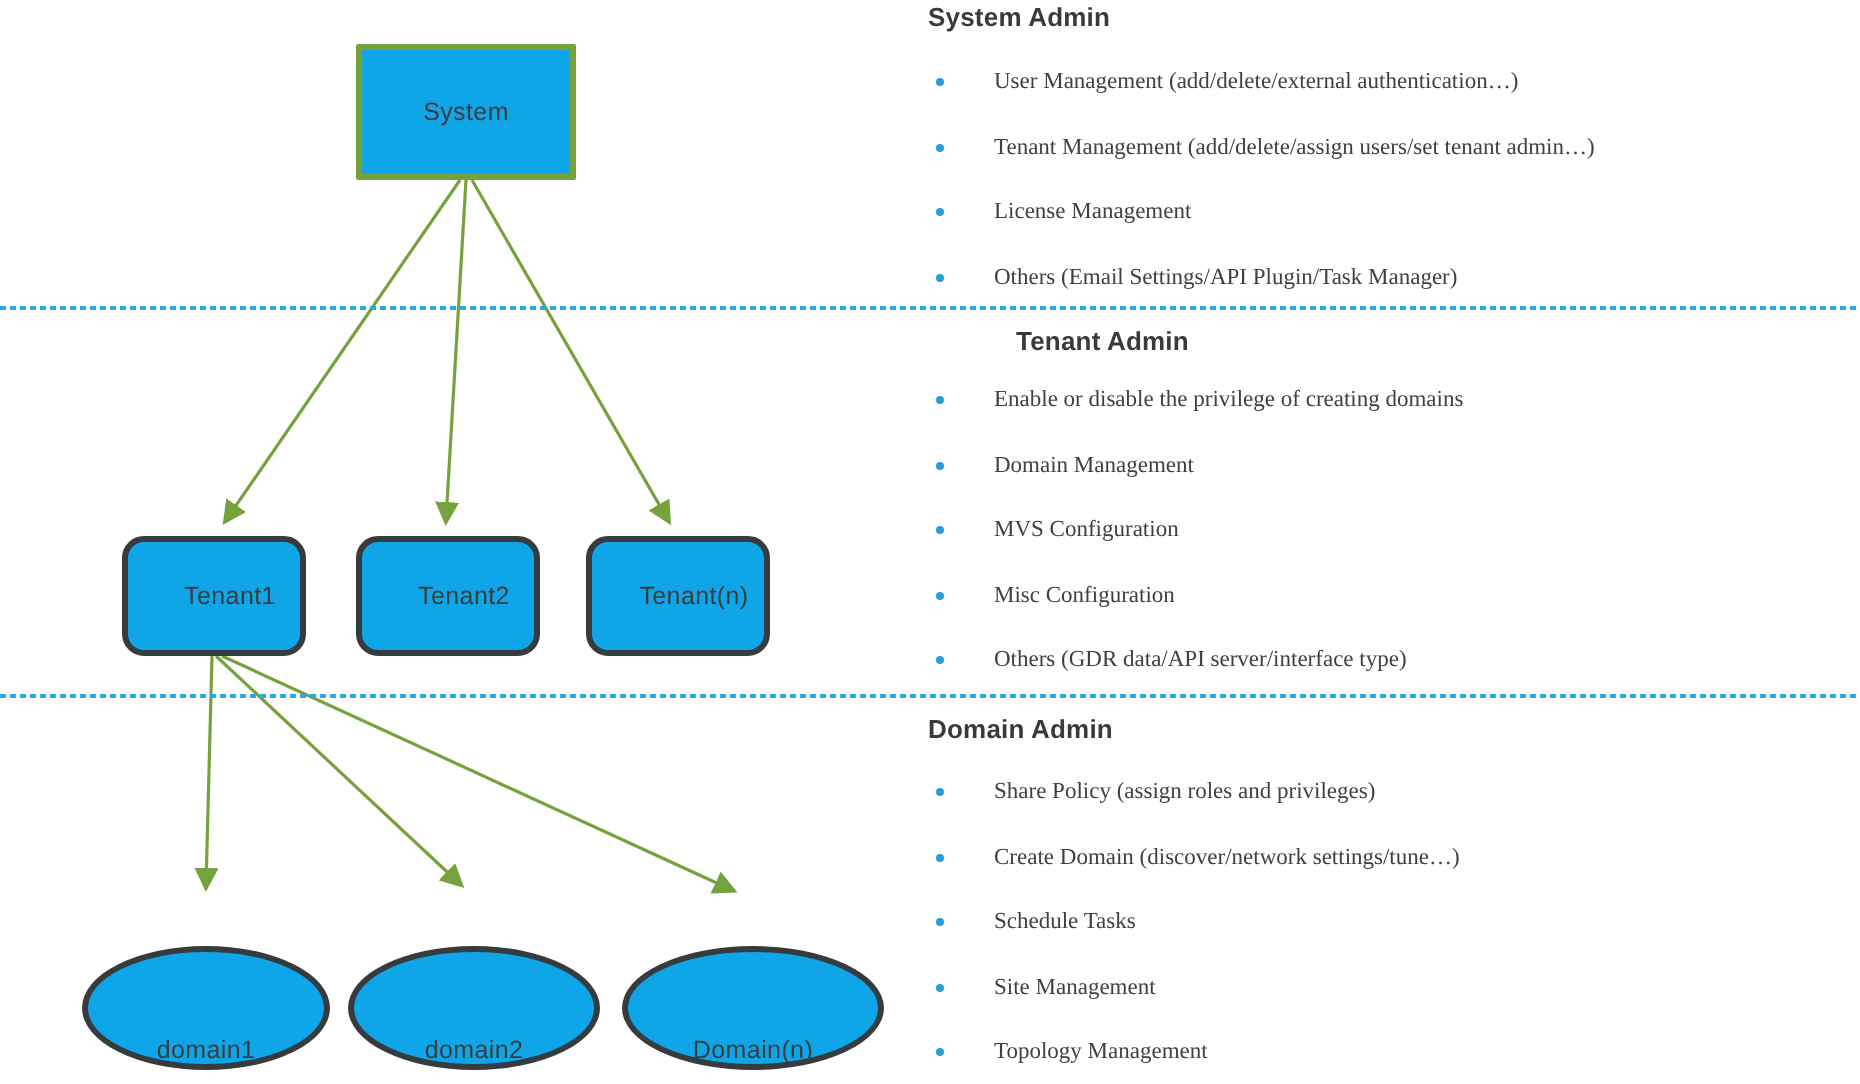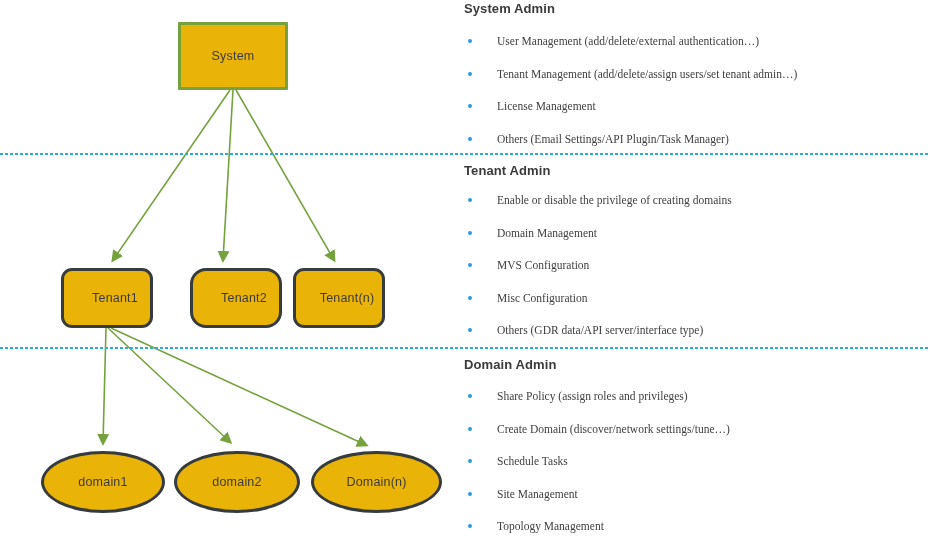--- a/index.html
+++ b/index.html
@@ -8,38 +8,38 @@
     font-family: "Liberation Sans", "DejaVu Sans", sans-serif;
     width: 930px; height: 542px; position: relative; overflow: hidden;
   }
   .canvas { position: absolute; inset: 0; width: 930px; height: 542px; background: #fff; }
 
   
   svg.edges { position: absolute; left: 0; top: 0; width: 930px; height: 542px; pointer-events: none; }
 
   
   .node {
-    position: absolute; background: #eab308; display: flex;
+    position: absolute; background: #0ea5e9; display: flex;
     align-items: center; justify-content: center;
     font-size: 12.5px; color: #3c3c3c; letter-spacing: 0.2px;
   }
   .node-system {
     left: 178px; top: 22px; width: 110px; height: 68px;
     border: 3px solid #76a23e; border-radius: 1px;
   }
   .node-tenant {
     top: 268px; width: 92px; height: 60px;
     border: 3px solid #363b3e; border-radius: 11px; padding-left: 16px;
   }
   .tenant-1 { left: 61px; }
-  .tenant-2 { left: 190px; border-radius: 16px; }
+  .tenant-2 { left: 178px; }
   .tenant-n { left: 293px; }
   .node-domain {
-    top: 451px; height: 62px;
-    border: 3px solid #363b3e; border-radius: 50%;
+    top: 473px; height: 62px;
+    border: 3px solid #363b3e; border-radius: 50%; align-items: flex-end;
   }
   .domain-1 { left: 41px;  width: 124px; }
   .domain-2 { left: 174px; width: 126px; }
   .domain-n { left: 311px; width: 131px; }
 
   
   .divider {
     position: absolute; left: 0; width: 930px; height: 2px;
     background: repeating-linear-gradient(to right, #29abe2 0 3px, rgba(255,255,255,0) 3px 5px);
   }
@@ -57,21 +57,21 @@
     font-size: 11.5px; color: #404040; padding-left: 4px;
   }
   .dot {
     width: 4px; height: 4px; border-radius: 50%;
     background: #2b9cd8; margin-right: 25px; flex: 0 0 auto;
   }
   .sec-1 { top: 0; }
   .sec-1 h3 { margin-top: 1px; }
   .sec-1 ul { margin-top: 9px; }
   .sec-2 { top: 154px; }
-  .sec-2 h3 { margin-top: 9px; }
+  .sec-2 h3 { margin-top: 9px; margin-left: 44px; }
   .sec-2 ul { margin-top: 6px; }
   .sec-3 { top: 348px; }
   .sec-3 h3 { margin-top: 9px; }
   .sec-3 ul { margin-top: 8px; }
 </style>
 </head>
 <body>
 
 <div class="canvas">
 

